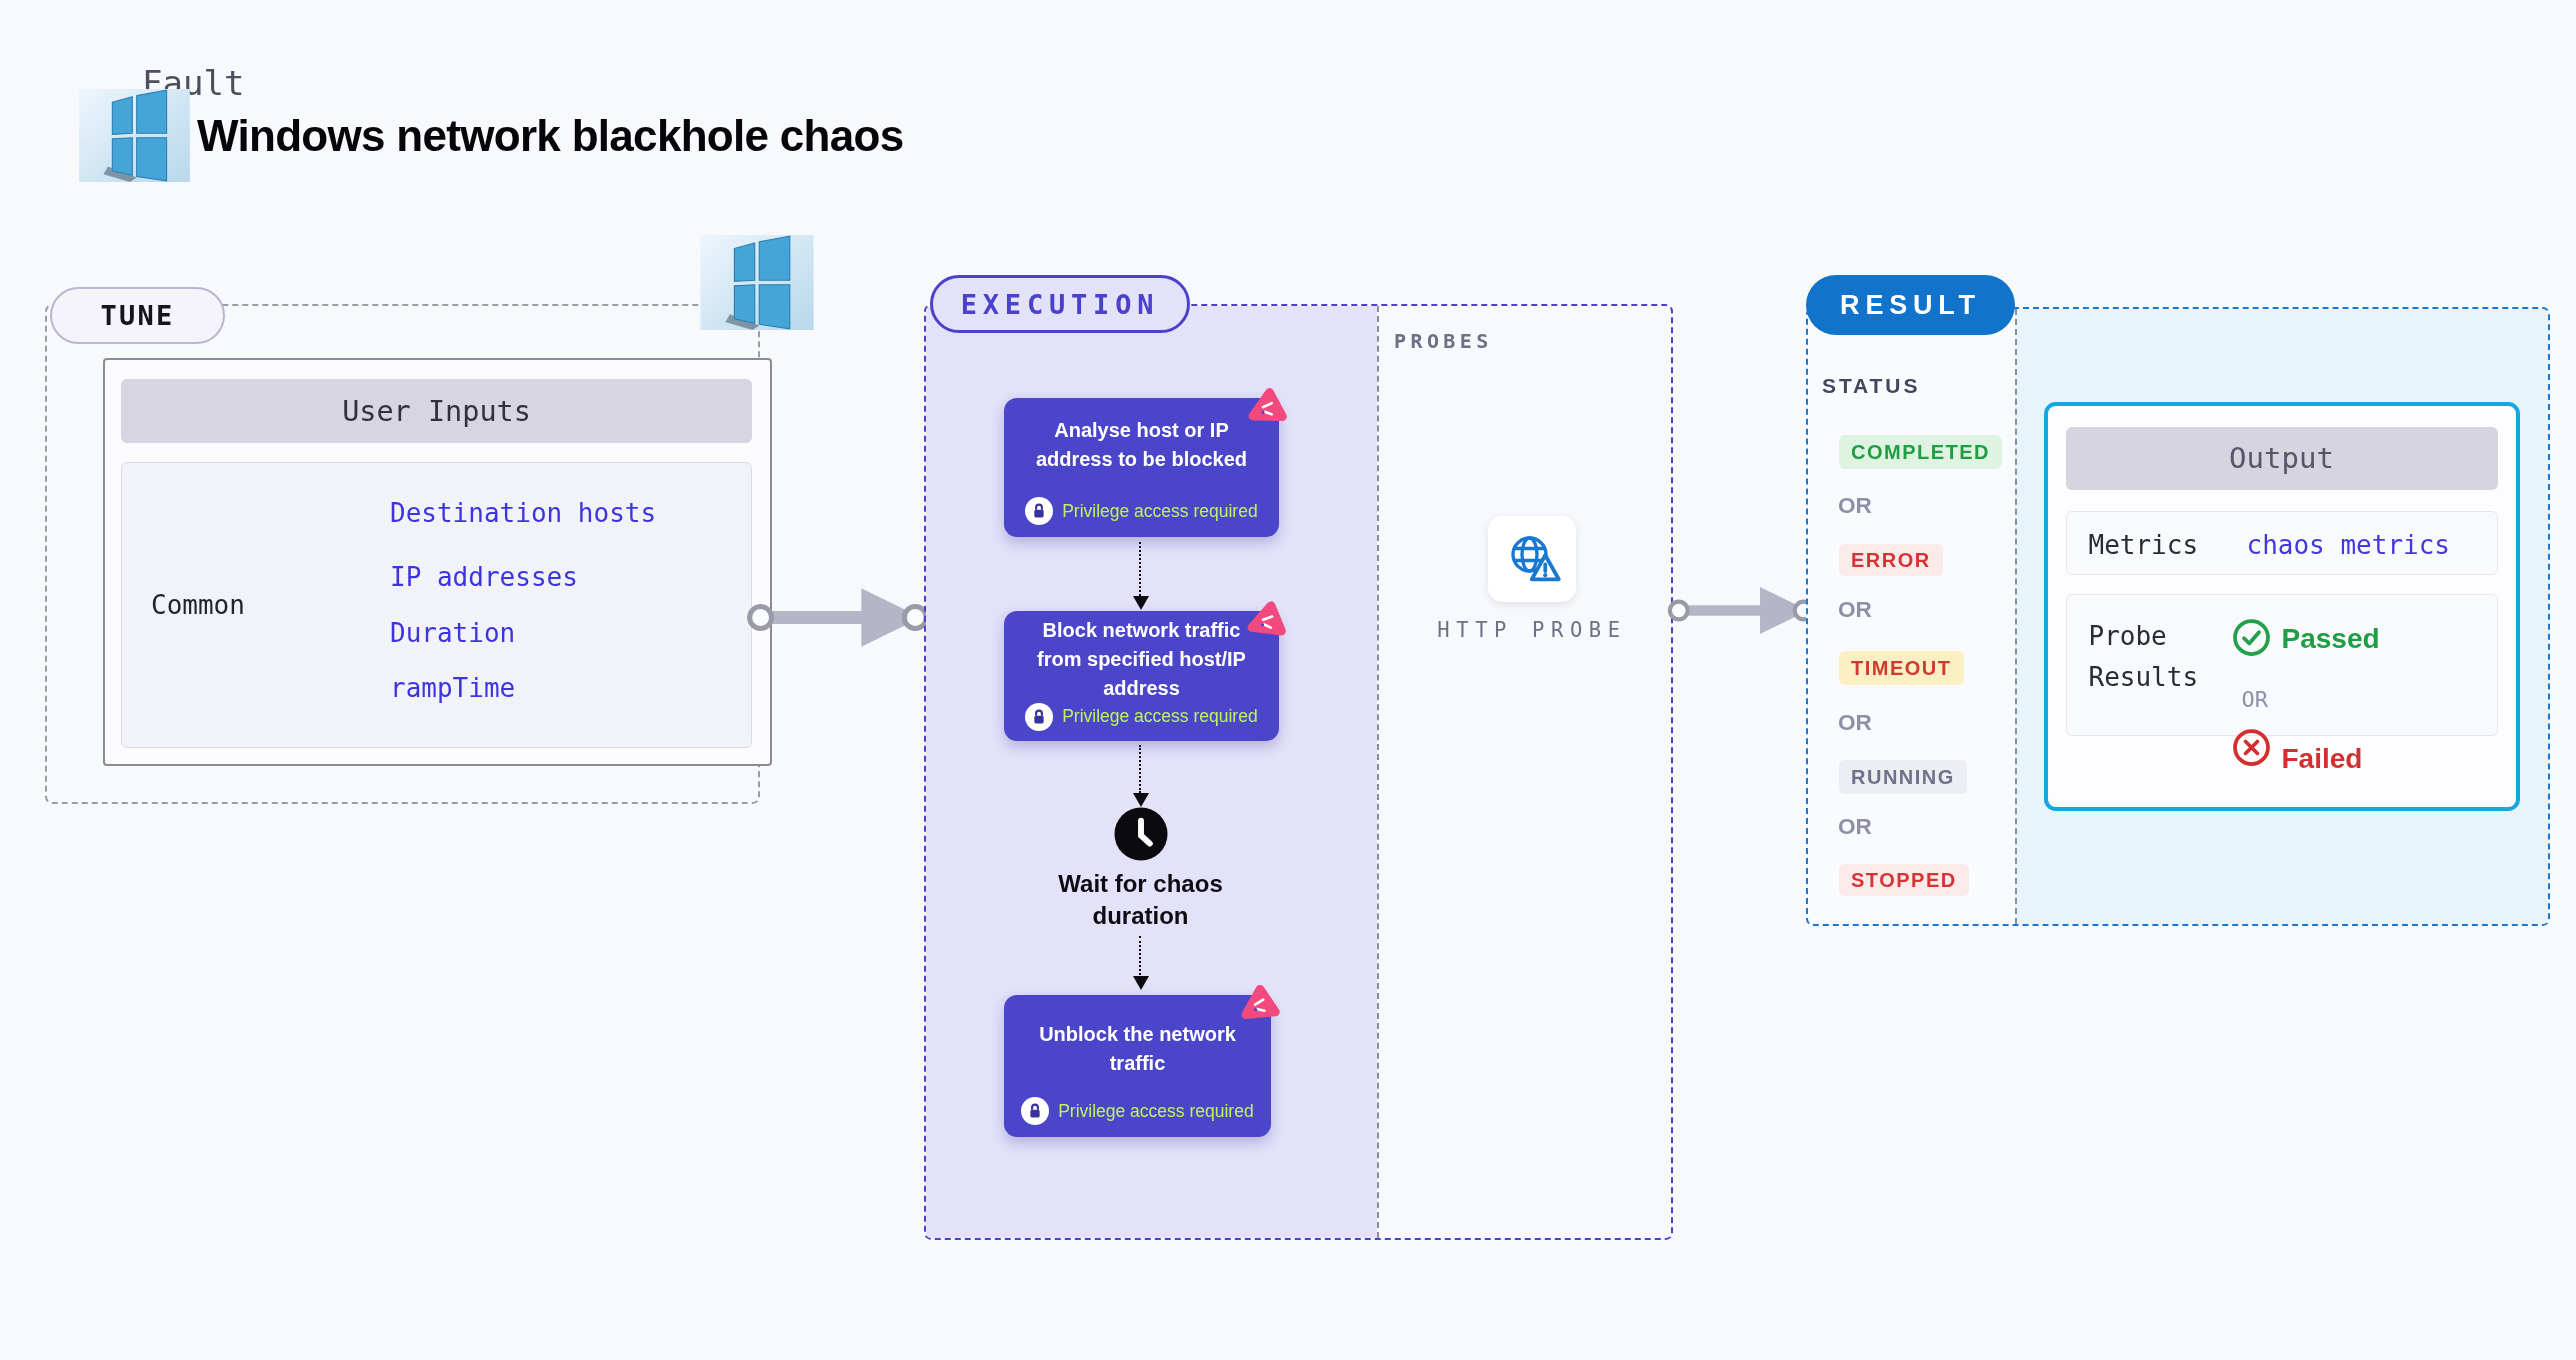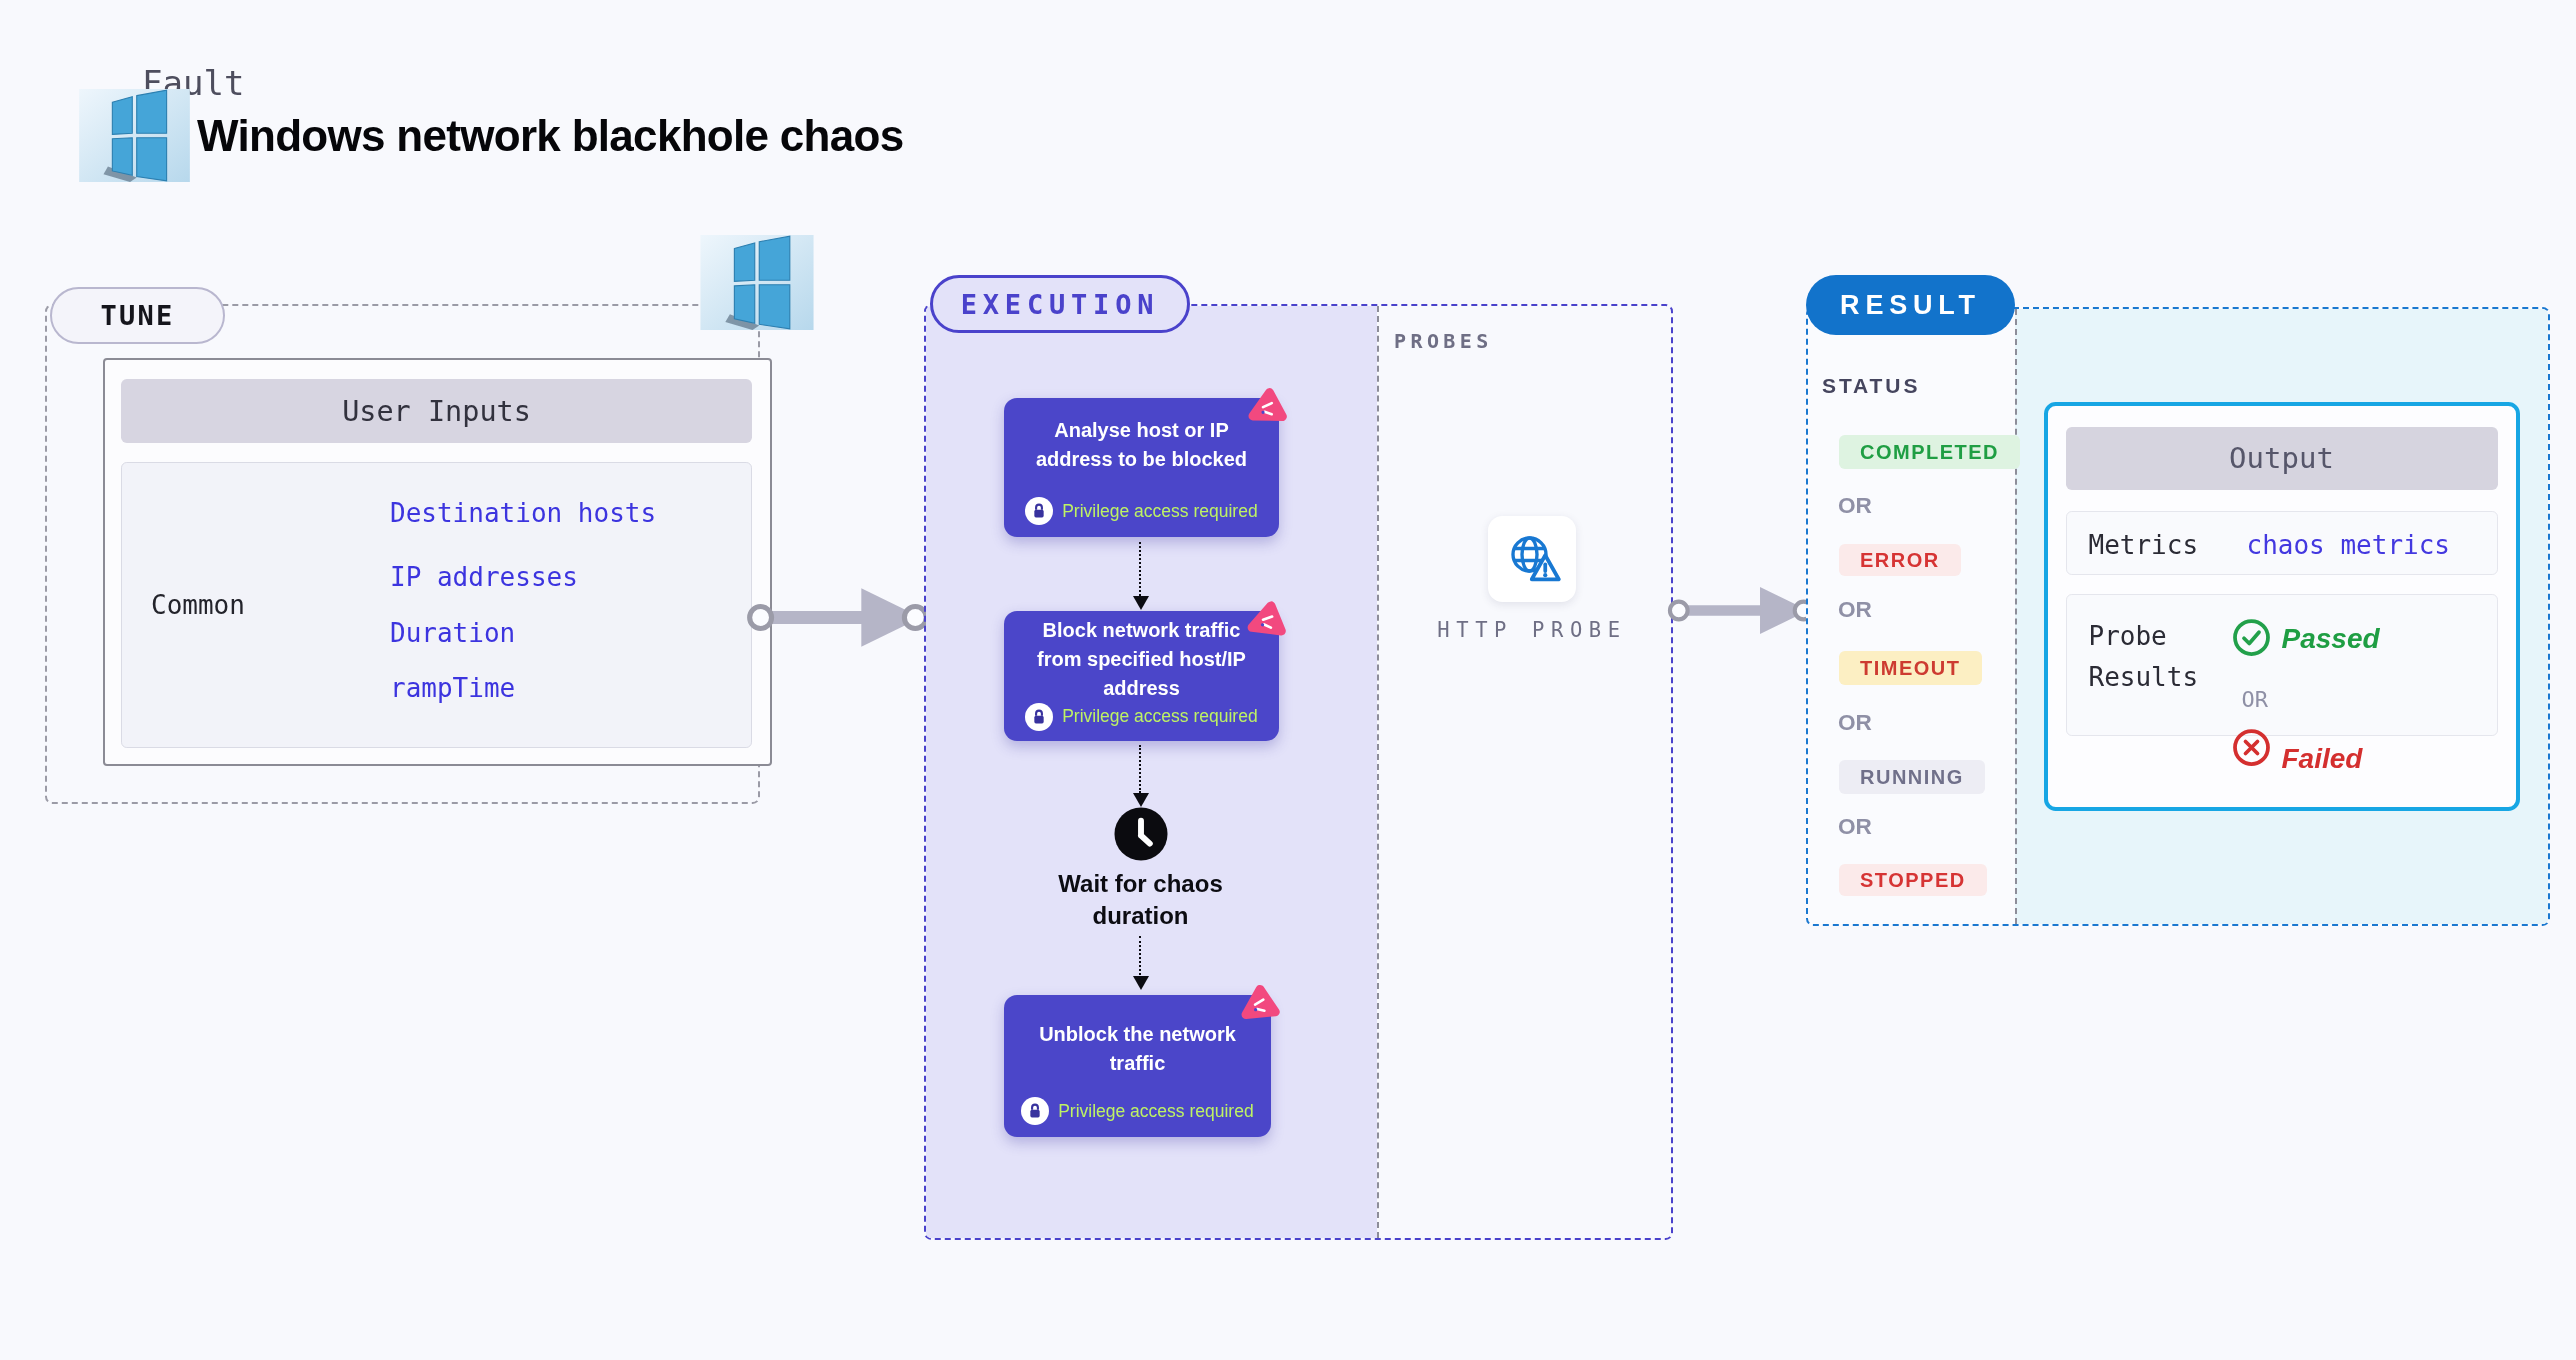--- a/index.html
+++ b/index.html
@@ -64,34 +64,34 @@
   .probe-name{left:1432px;top:618px;width:200px;text-align:center;font-size:20.5px;color:#6f6f85;letter-spacing:6.6px;}
 
   
   .result-region{left:1806px;top:307px;width:744px;height:619px;border:2.9px dashed #1a78d0;
                  border-radius:7.3px;background:#fafbfe;overflow:hidden;}
   .result-cyan{left:207px;top:0;right:0;height:100%;background:#e7f5fa;}
   .result-sep{left:207px;top:0;width:0;height:100%;border-left:2.2px dashed #8d8d99;}
   .result-pill{left:1806px;top:275px;width:209px;height:60px;background:#1273cb;color:#fff;
                font-size:27px;font-weight:bold;letter-spacing:5.8px;}
   .status-heading{left:1822px;top:374px;font-size:21px;font-weight:bold;color:#45455e;letter-spacing:2.9px;}
-  .sbadge{display:inline-flex;align-items:center;border-radius:5.8px;padding:0 21px;height:34px;
+  .sbadge{display:inline-flex;align-items:center;border-radius:5.8px;padding:0 12px;height:34px;
           font-size:20px;font-weight:bold;letter-spacing:1.5px;}
   .or-label{font-size:22.6px;font-weight:bold;color:#8f90a6;}
 
   .output-card{left:2044px;top:402px;width:476px;height:409px;background:#fdfdff;
                border:4.4px solid #17a6e4;border-radius:11.7px;}
   .out-header{left:17.5px;top:20.5px;width:432px;height:63px;background:#d6d4df;border-radius:5.8px;
               display:flex;align-items:center;justify-content:center;font-size:29px;color:#56566a;}
   .out-row{left:17.5px;width:432px;background:#f9fafd;border:1.5px solid #e5e6ed;border-radius:5.8px;}
   .metrics-row{top:105px;height:64px;}
   .probe-row{top:188px;height:142px;}
   .out-label{font-size:26px;color:#2b2b35;}
   .metrics-value{font-size:26px;color:#4338e0;cursor:pointer;}
-  .passfail-text{font-size:28px;font-weight:bold;font-style:italic;}
+  .passfail-text{font-size:28px;font-weight:bold;}
   .pf-green{color:#1f9e43;}
   .pf-red{color:#d42f2f;margin-top:11px;}
   .pr-or{font-size:22px;color:#8f90a6;}
 </style>
 </head>
 <body>
 
 <div id="stage">
 
   <div class="abs kicker mono">Fault</div>

